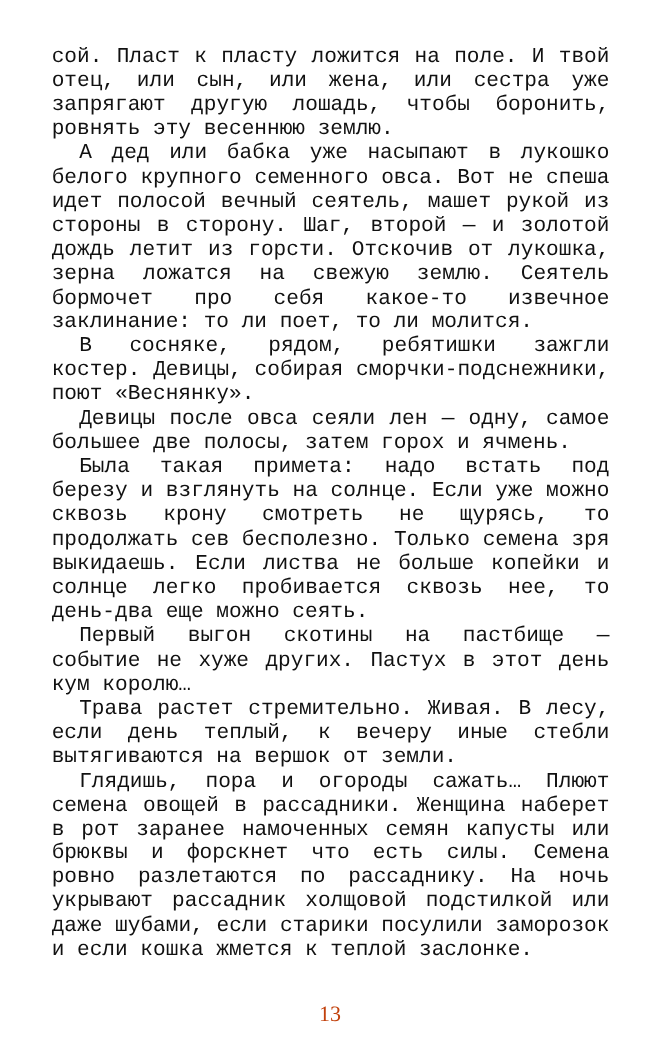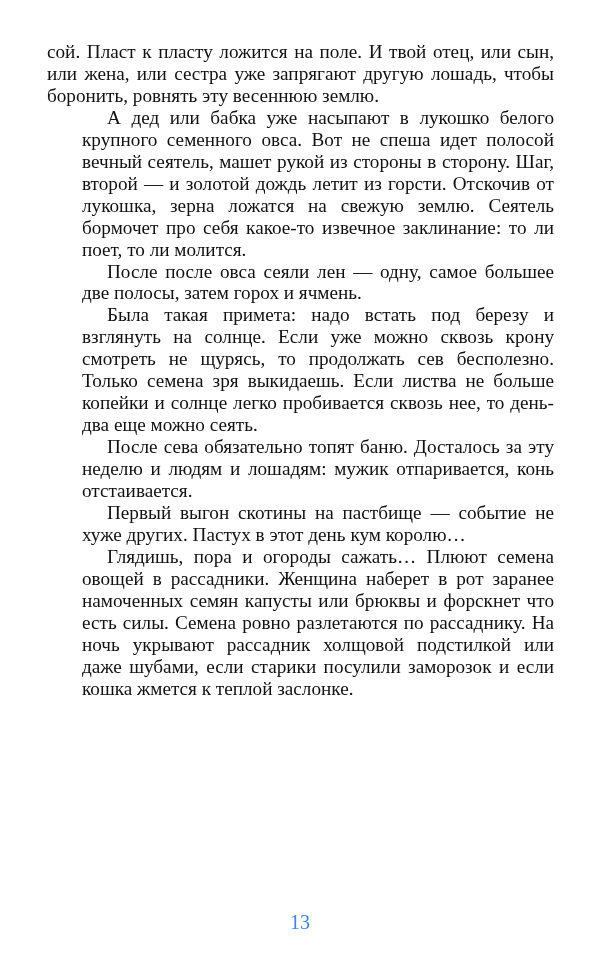--- a/index.html
+++ b/index.html
@@ -2,45 +2,46 @@
 <html><head>
 <meta charset="utf-8">
 <style>
   html, body { margin: 0; padding: 0; background: #ffffff; }
   body { width: 600px; height: 965px; position: relative; overflow: hidden; }
   .page-text {
     position: absolute;
     left: 47px;
     top: 41px;
     width: 507px;
-    font-family: Liberation Serif, serif;
+    font-family: Liberation Mono, monospace;
     font-size: 19.2px;
     line-height: 21.95px;
     color: #111111;
     text-align: justify;
   }
   .page-text p { margin: 0; }
-  .page-text p.indent { text-indent: 25px; margin-left: 35px; }
+  .page-text p.indent { text-indent: 25px; }
   .page-number {
     position: absolute;
     left: 0;
     width: 600px;
     top: 911px;
     text-align: center;
     font-family: "Liberation Serif", "DejaVu Serif", serif;
     font-size: 20px;
-    color: #3b82f6;
+    color: #c2410c;
   }
 </style>
 </head>
 <body>
 
 <div class="page-text">
   <p>сой. Пласт к пласту ложится на поле. И твой отец, или сын, или жена, или сестра уже запрягают другую лошадь, чтобы боронить, ровнять эту весеннюю землю.</p>
   <p class="indent">А дед или бабка уже насыпают в лукошко белого крупного семенного овса. Вот не спеша идет полосой вечный сеятель, машет рукой из стороны в сторону. Шаг, второй — и золотой дождь летит из горсти. Отскочив от лукошка, зерна ложатся на свежую землю. Сеятель бормочет про себя какое-то извечное заклинание: то ли поет, то ли молится.</p>
-  <p class="indent">После после овса сеяли лен — одну, самое большее две полосы, затем горох и ячмень.</p>
+  <p class="indent">В сосняке, рядом, ребятишки зажгли костер. Девицы, собирая сморчки-подснежники, поют «Веснянку».</p>
+  <p class="indent">Девицы после овса сеяли лен — одну, самое большее две полосы, затем горох и ячмень.</p>
   <p class="indent">Была такая примета: надо встать под березу и взглянуть на солнце. Если уже можно сквозь крону смотреть не щурясь, то продолжать сев бесполезно. Только семена зря выкидаешь. Если листва не больше копейки и солнце легко пробивается сквозь нее, то день-два еще можно сеять.</p>
-  <p class="indent">После сева обязательно топят баню. Досталось за эту неделю и людям и лошадям: мужик отпаривается, конь отстаивается.</p>
   <p class="indent">Первый выгон скотины на пастбище — событие не хуже других. Пастух в этот день кум королю…</p>
+  <p class="indent">Трава растет стремительно. Живая. В лесу, если день теплый, к вечеру иные стебли вытягиваются на вершок от земли.</p>
   <p class="indent">Глядишь, пора и огороды сажать… Плюют семена овощей в рассадники. Женщина наберет в рот заранее намоченных семян капусты или брюквы и форскнет что есть силы. Семена ровно разлетаются по рассаднику. На ночь укрывают рассадник холщовой подстилкой или даже шубами, если старики посулили заморозок и если кошка жмется к теплой заслонке.</p>
 </div>
 
 <div class="page-number">13</div>
 
 </body></html>

